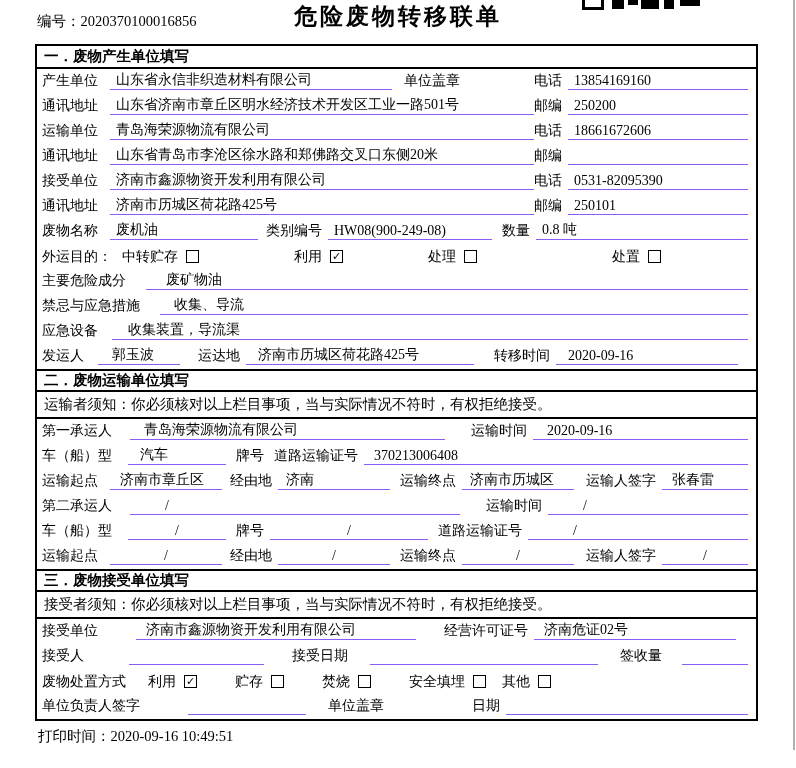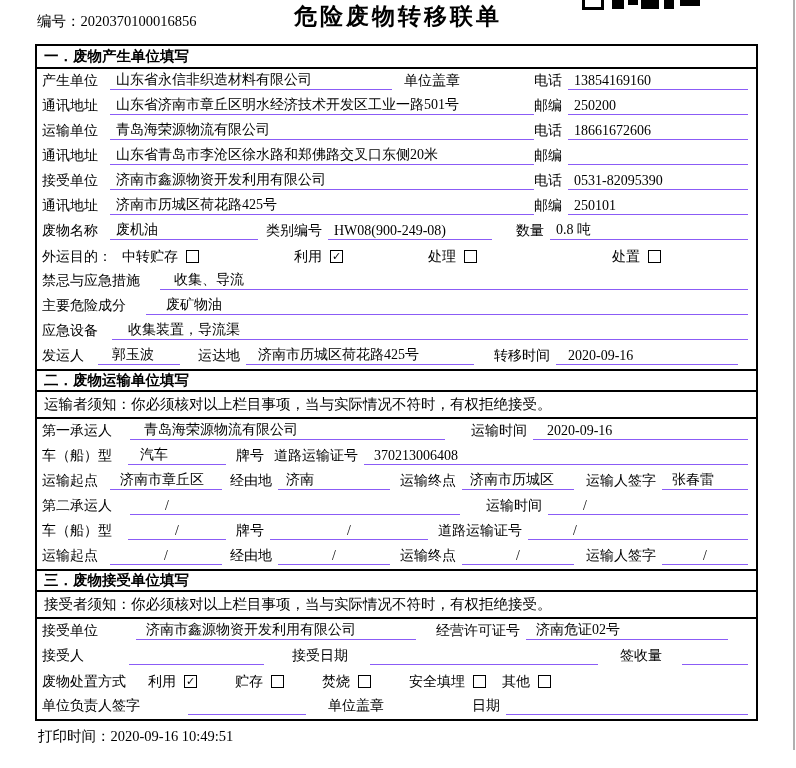--- a/index.html
+++ b/index.html
@@ -117,21 +117,21 @@
         <span class="lbl">邮编</span>
         <span class="ul" style="width:180px">250101</span>
       </span>
     </div>
 
     <div class="row">
       <span class="lbl" style="width:62px">废物名称</span>
       <span class="ul" style="width:148px">废机油</span>
       <span class="lbl" style="margin-left:8px">类别编号</span>
       <span class="ul" style="width:164px">HW08(900-249-08)</span>
-      <span class="lbl" style="margin-left:24px">数量</span>
+      <span class="lbl" style="margin-left:10px">数量</span>
       <span class="ul fill">0.8 吨</span>
     </div>
 
 
     <div class="row cbrow">
       <span class="lbl">外运目的：</span>
       <span class="opt" style="margin-left:10px">
         <span>中转贮存</span>
         <span class="cb"></span>
       </span>
@@ -143,27 +143,27 @@
         <span>处理</span>
         <span class="cb"></span>
       </span>
       <span class="opt" style="margin-left:135px">
         <span>处置</span>
         <span class="cb"></span>
       </span>
     </div>
 
     <div class="row">
+      <span class="lbl" style="width:98px">主要危险成分</span>
+      <span class="ul fill" style="padding-left:20px">废矿物油</span>
+    </div>
+
+    <div class="row">
       <span class="lbl" style="width:112px">禁忌与应急措施</span>
       <span class="ul fill" style="padding-left:14px">收集、导流</span>
-    </div>
-
-    <div class="row">
-      <span class="lbl" style="width:98px">主要危险成分</span>
-      <span class="ul fill" style="padding-left:20px">废矿物油</span>
     </div>
 
     <div class="row">
       <span class="lbl" style="width:64px">应急设备</span>
       <span class="ul fill" style="padding-left:16px">收集装置，导流渠</span>
     </div>
 
     <div class="row">
       <span class="lbl" style="width:50px">发运人</span>
       <span class="ul" style="width:82px;padding-left:14px">郭玉波</span>
@@ -228,21 +228,21 @@
       <span class="lbl" style="margin-left:12px">运输人签字</span>
       <span class="ul ctr fill">/</span>
     </div>
 
     <div class="sech bt">三．废物接受单位填写</div>
     <div class="notice">接受者须知：你必须核对以上栏目事项，当与实际情况不符时，有权拒绝接受。</div>
 
     <div class="row">
       <span class="lbl" style="width:70px">接受单位</span>
       <span class="ul" style="width:280px;margin-left:24px;padding-left:10px">济南市鑫源物资开发利用有限公司</span>
-      <span class="lbl" style="margin-left:20px">经营许可证号</span>
+      <span class="lbl" style="margin-left:28px">经营许可证号</span>
       <span class="ul" style="width:202px;padding-left:10px">济南危证02号</span>
     </div>
 
     <div class="row">
       <span class="lbl" style="width:55px">接受人</span>
       <span class="ul" style="width:135px;margin-left:32px"></span>
       <span class="lbl" style="margin-left:28px">接受日期</span>
       <span class="ul" style="width:228px;margin-left:22px"></span>
       <span class="lbl" style="margin-left:22px">签收量</span>
       <span class="ul fill" style="margin-left:20px"></span>

